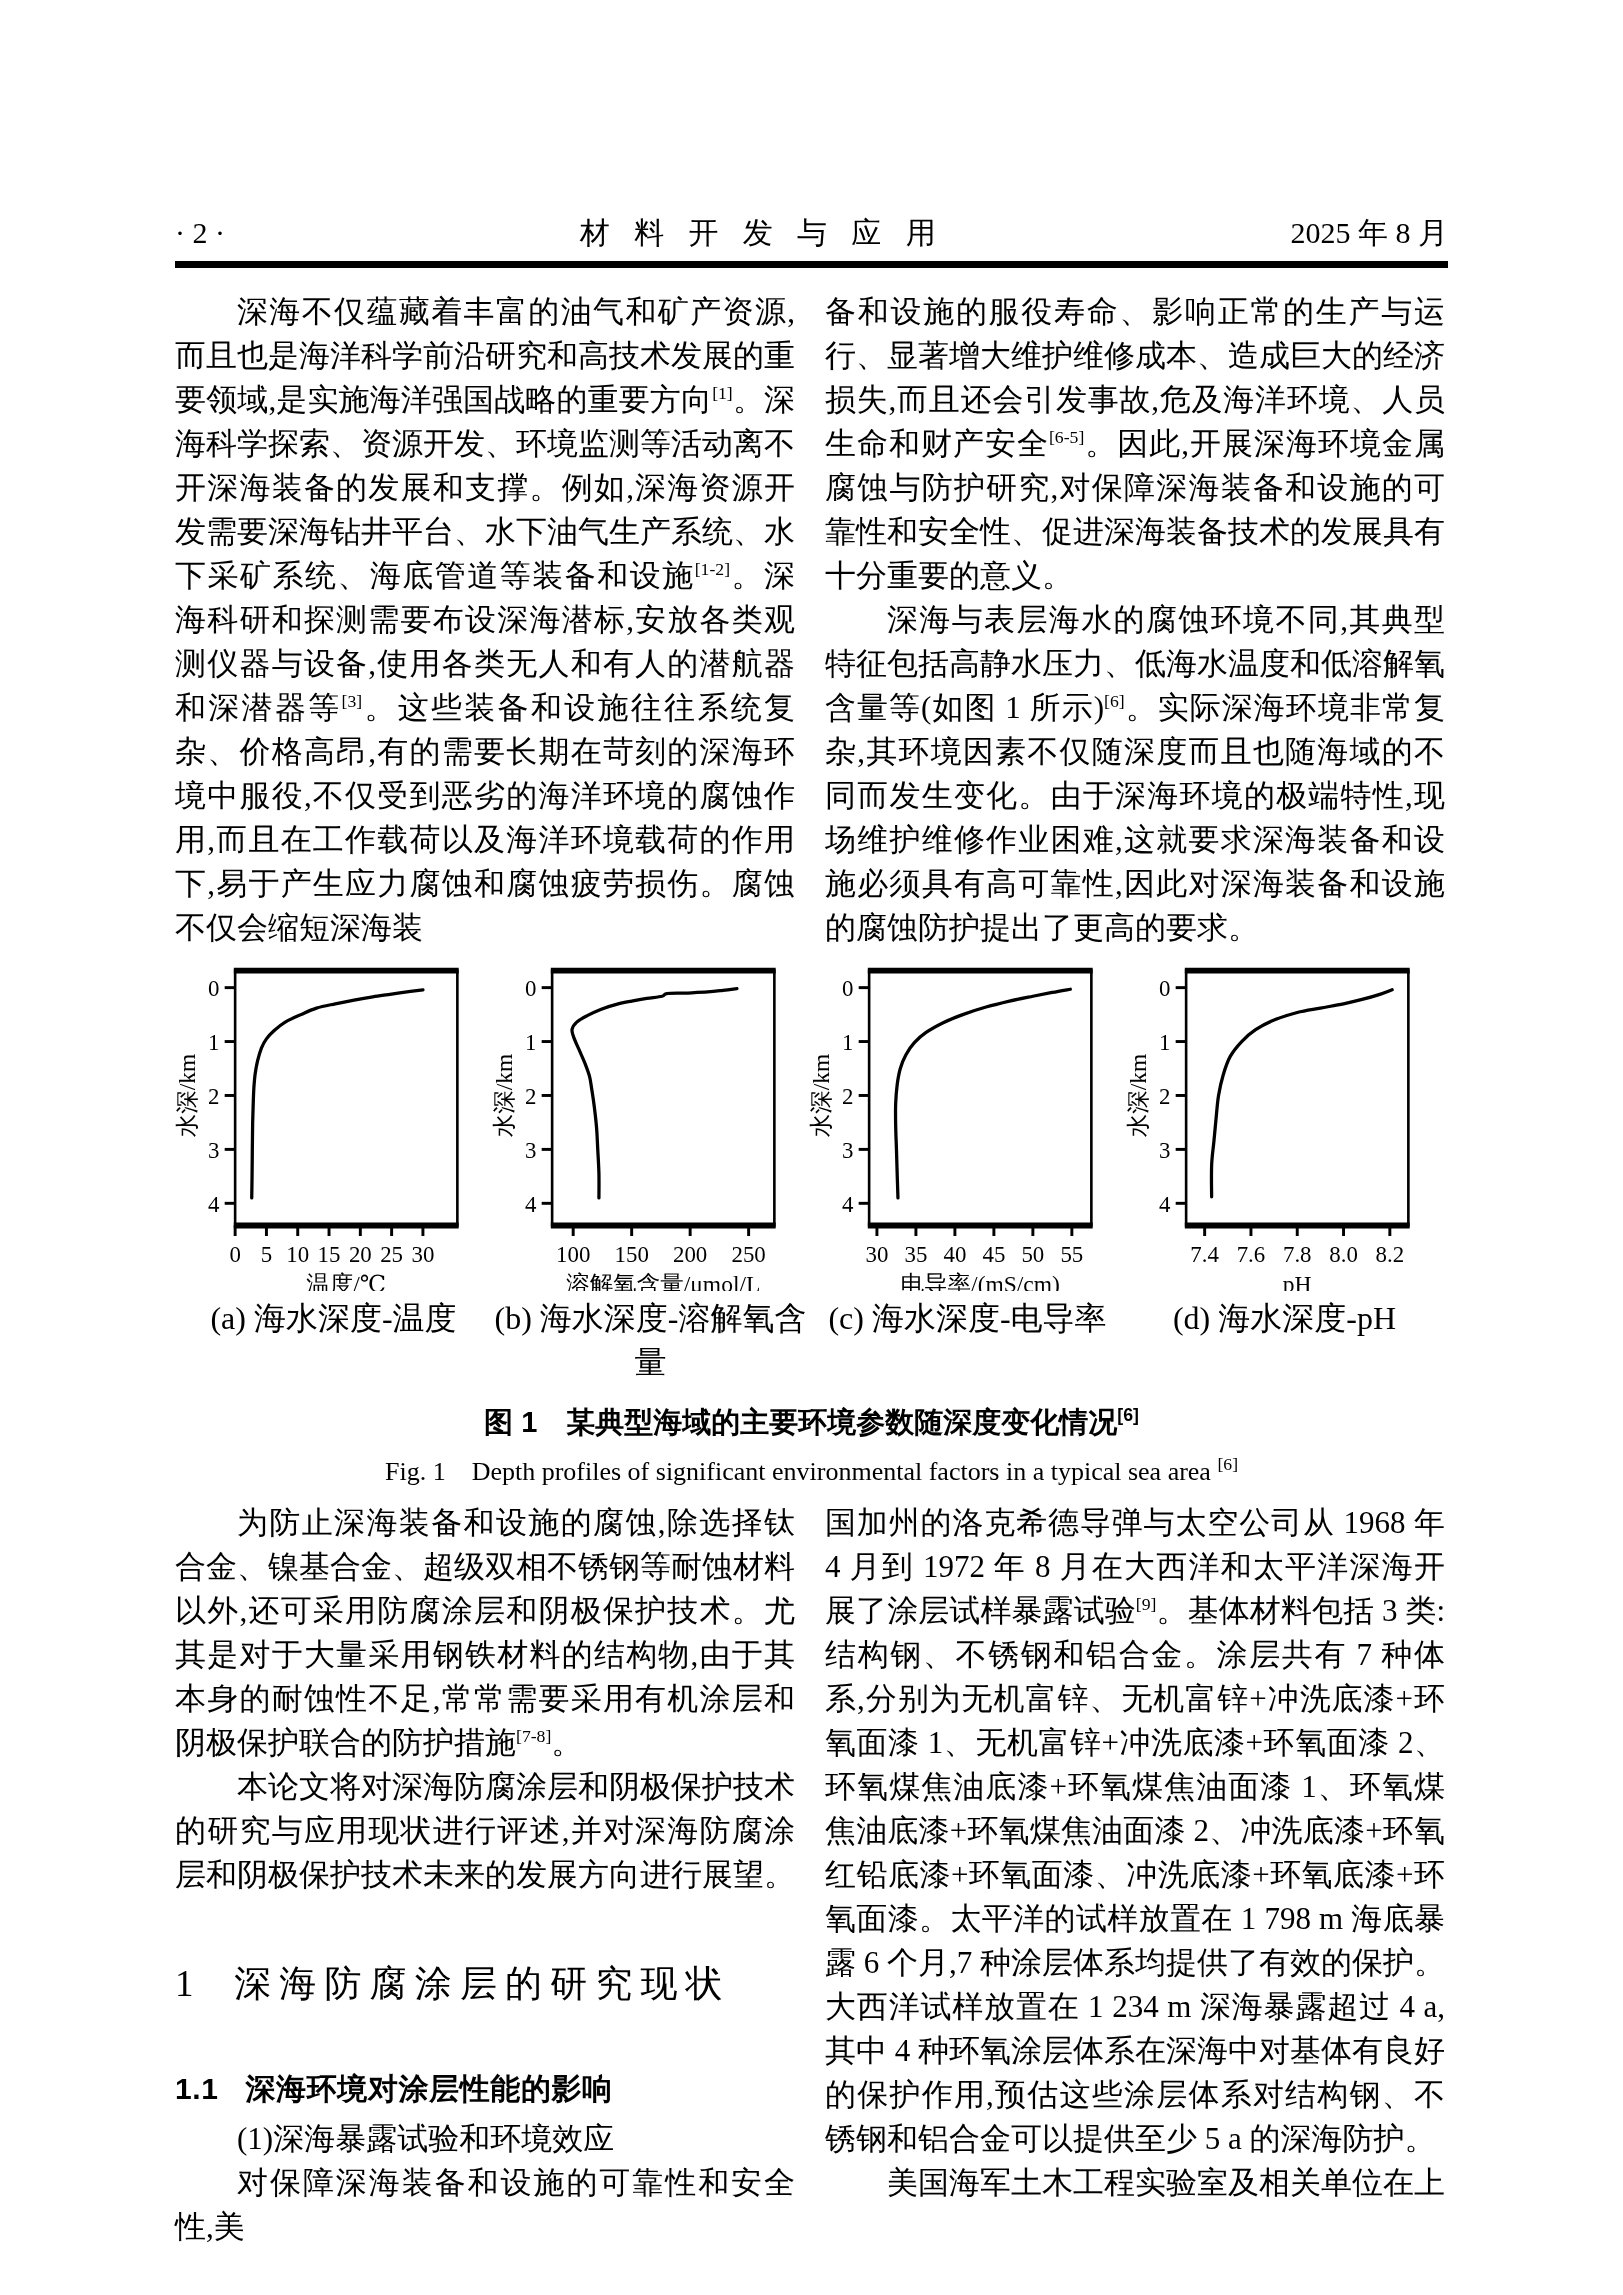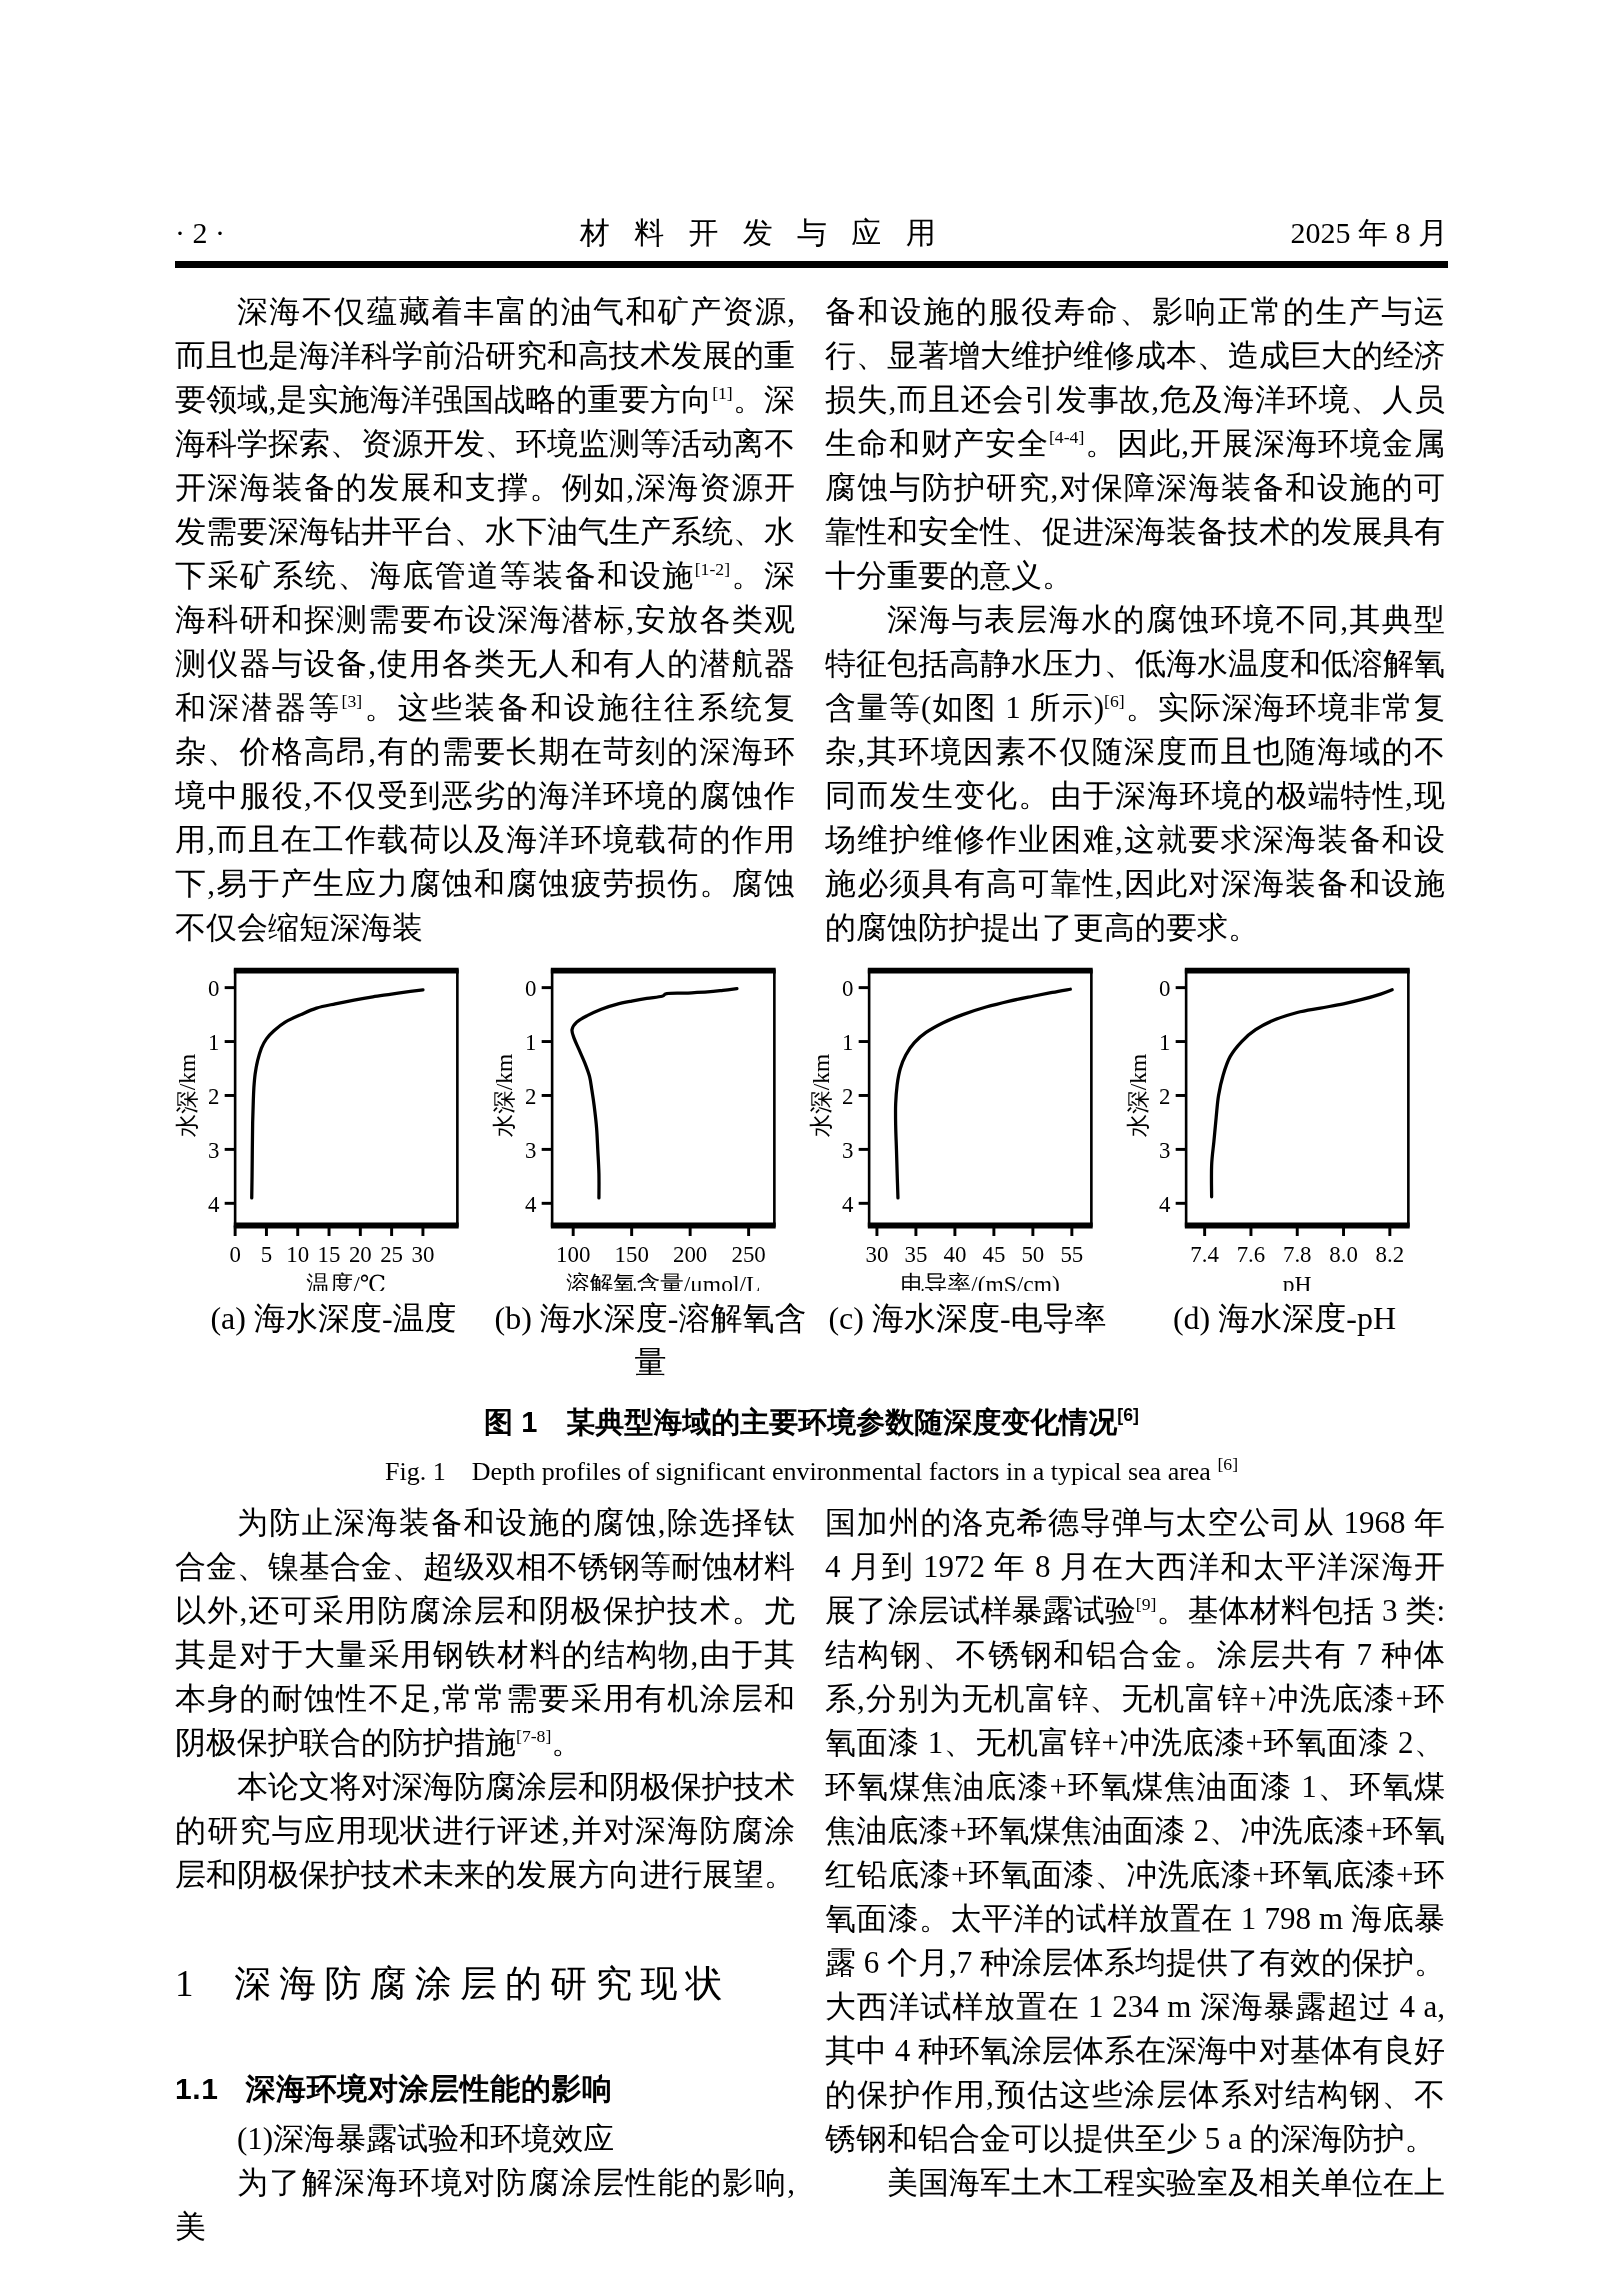--- a/index.html
+++ b/index.html
@@ -42,21 +42,21 @@
     <span class="journal-title">材 料 开 发 与 应 用</span>
     <span>2025 年 8 月</span>
   </header>
   <div class="rule"></div>
 
   <div class="cols">
     <div class="col">
         <p class="para indent">深海不仅蕴藏着丰富的油气和矿产资源,而且也是海洋科学前沿研究和高技术发展的重要领域,是实施海洋强国战略的重要方向<sup class="ref">[1]</sup>。深海科学探索、资源开发、环境监测等活动离不开深海装备的发展和支撑。例如,深海资源开发需要深海钻井平台、水下油气生产系统、水下采矿系统、海底管道等装备和设施<sup class="ref">[1-2]</sup>。深海科研和探测需要布设深海潜标,安放各类观测仪器与设备,使用各类无人和有人的潜航器和深潜器等<sup class="ref">[3]</sup>。这些装备和设施往往系统复杂、价格高昂,有的需要长期在苛刻的深海环境中服役,不仅受到恶劣的海洋环境的腐蚀作用,而且在工作载荷以及海洋环境载荷的作用下,易于产生应力腐蚀和腐蚀疲劳损伤。腐蚀不仅会缩短深海装</p>
       </div>
     <div class="col">
-        <p class="para">备和设施的服役寿命、影响正常的生产与运行、显著增大维护维修成本、造成巨大的经济损失,而且还会引发事故,危及海洋环境、人员生命和财产安全<sup class="ref">[4-4]</sup>。因此,开展深海环境金属腐蚀与防护研究,对保障深海装备和设施的可靠性和安全性、促进深海装备技术的发展具有十分重要的意义。</p>
+        <p class="para">备和设施的服役寿命、影响正常的生产与运行、显著增大维护维修成本、造成巨大的经济损失,而且还会引发事故,危及海洋环境、人员生命和财产安全<sup class="ref">[6-5]</sup>。因此,开展深海环境金属腐蚀与防护研究,对保障深海装备和设施的可靠性和安全性、促进深海装备技术的发展具有十分重要的意义。</p>
         <p class="para indent">深海与表层海水的腐蚀环境不同,其典型特征包括高静水压力、低海水温度和低溶解氧含量等(如图 1 所示)<sup class="ref">[6]</sup>。实际深海环境非常复杂,其环境因素不仅随深度而且也随海域的不同而发生变化。由于深海环境的极端特性,现场维护维修作业困难,这就要求深海装备和设施必须具有高可靠性,因此对深海装备和设施的腐蚀防护提出了更高的要求。</p>
       </div>
   </div>
 
   <figure class="figure" style="margin-left:0;margin-right:0;">
     <div class="charts-row">
       <div class="chart-cell">
           <svg viewBox="0 0 485 500" width="317" height="327">
             <rect x="92" y="10" width="340" height="390" fill="none" stroke="#000" stroke-width="4"></rect>
             <line x1="90" y1="10" x2="434" y2="10" stroke="#000" stroke-width="9"></line>
@@ -196,21 +196,21 @@
   <div class="cols bottom">
     <div class="col">
       <div>
           <p class="para indent">为防止深海装备和设施的腐蚀,除选择钛合金、镍基合金、超级双相不锈钢等耐蚀材料以外,还可采用防腐涂层和阴极保护技术。尤其是对于大量采用钢铁材料的结构物,由于其本身的耐蚀性不足,常常需要采用有机涂层和阴极保护联合的防护措施<sup class="ref">[7-8]</sup>。</p>
           <p class="para indent">本论文将对深海防腐涂层和阴极保护技术的研究与应用现状进行评述,并对深海防腐涂层和阴极保护技术未来的发展方向进行展望。</p>
         </div>
       <h2 class="h1"><span class="num">1</span><span>深海防腐涂层的研究现状</span></h2>
       <h3 class="h2"><span class="num">1.1</span><span>深海环境对涂层性能的影响</span></h3>
       <div>
           <p class="para indent">(1)深海暴露试验和环境效应</p>
-          <p class="para indent">为了解深海环境对防腐涂层性能的影响,美</p>
+          <p class="para indent">对保障深海装备和设施的可靠性和安全性,美</p>
         </div>
     </div>
     <div class="col">
         <p class="para">国加州的洛克希德导弹与太空公司从 1968 年 4 月到 1972 年 8 月在大西洋和太平洋深海开展了涂层试样暴露试验<sup class="ref">[9]</sup>。基体材料包括 3 类:结构钢、不锈钢和铝合金。涂层共有 7 种体系,分别为无机富锌、无机富锌+冲洗底漆+环氧面漆 1、无机富锌+冲洗底漆+环氧面漆 2、环氧煤焦油底漆+环氧煤焦油面漆 1、环氧煤焦油底漆+环氧煤焦油面漆 2、冲洗底漆+环氧红铅底漆+环氧面漆、冲洗底漆+环氧底漆+环氧面漆。太平洋的试样放置在 1 798 m 海底暴露 6 个月,7 种涂层体系均提供了有效的保护。大西洋试样放置在 1 234 m 深海暴露超过 4 a,其中 4 种环氧涂层体系在深海中对基体有良好的保护作用,预估这些涂层体系对结构钢、不锈钢和铝合金可以提供至少 5 a 的深海防护。</p>
         <p class="para indent">美国海军土木工程实验室及相关单位在上</p>
       </div>
   </div>
 
 </div>
 

